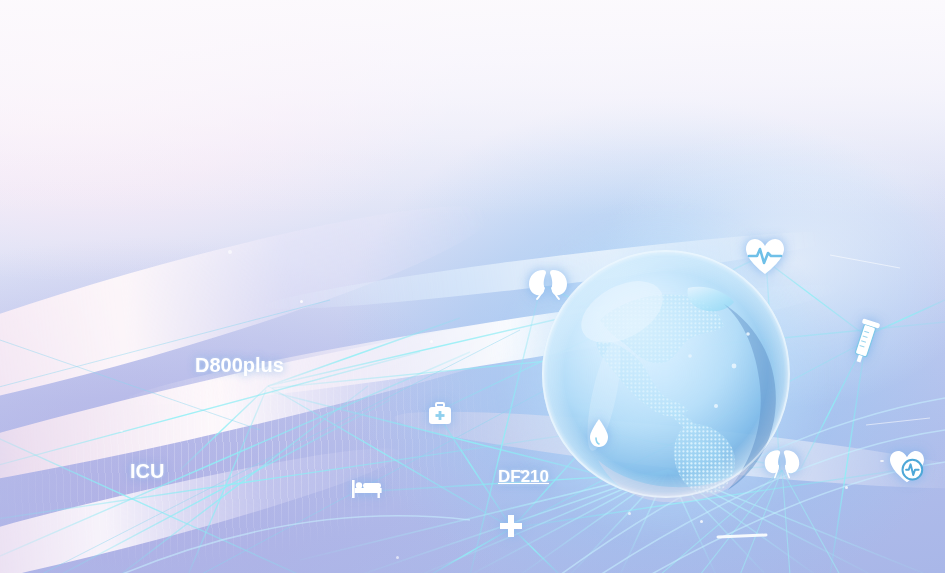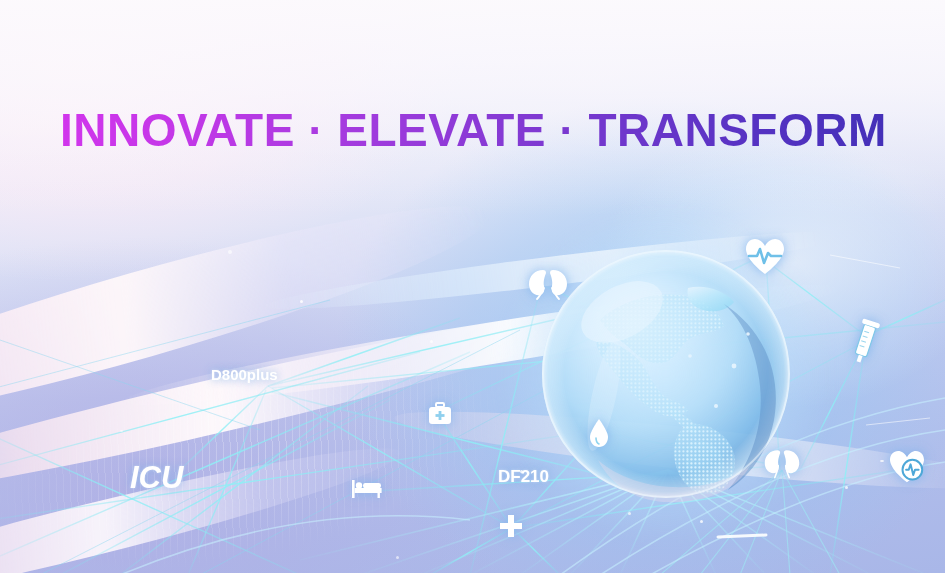--- a/index.html
+++ b/index.html
@@ -253,23 +253,23 @@
   }
 
   
   .node-label {
     position: absolute;
     color: #ffffff;
     font-weight: 700;
     white-space: nowrap;
     text-shadow: 0 0 9px rgba(120,170,230,0.85), 0 0 3px rgba(255,255,255,0.6);
   }
-  #label-d800plus { left: 195px; top: 366px; font-size: 15px; margin-left: 16px; }
-  #label-icu      { left: 130px; top: 460px; font-size: 31px; font-style: italic; }
-  #label-df210    { left: 498px; top: 467px; font-size: 17px; }
+  #label-d800plus { left: 195px; top: 354px; font-size: 20px; }
+  #label-icu      { left: 130px; top: 460px; font-size: 20px; }
+  #label-df210    { left: 498px; top: 467px; font-size: 17px; text-decoration: underline; }
 
   
   .med-icon {
     position: absolute;
     color: #ffffff;
     filter: drop-shadow(0 0 6px rgba(130,180,235,0.9));
   }
   .med-icon svg { display: block; }
 
   #icon-kidney-left   { left: 526px; top: 268px; }
@@ -458,21 +458,20 @@
 
       <g fill="#ffffff" opacity="0.9">
         <circle cx="196" cy="120" r="2.4"></circle>
         <circle cx="178" cy="160" r="2"></circle>
         <circle cx="210" cy="88" r="1.8"></circle>
         <circle cx="152" cy="110" r="1.8"></circle>
       </g>
     </svg>
   </div>
 
-  <div class="headline-en">INNOVATE · ELEVATE · TRANSFORM</div>
 
   <div id="label-d800plus" class="node-label">D800plus</div>
   <div id="label-icu" class="node-label">ICU</div>
   <div id="label-df210" class="node-label">DF210</div>
 
   <div id="icon-kidney-left" class="med-icon">
     <svg width="44" height="34" viewBox="0 0 44 34">
       <path d="M17 2 C9 2 3 8 3 16 C3 23 8 28 14 27 C18 26 19 22 18 18 C17 13 19 8 20 5 C20 3 19 2 17 2 Z" fill="#ffffff"></path>
       <path d="M27 2 C35 2 41 8 41 16 C41 23 36 28 30 27 C26 26 25 22 26 18 C27 13 25 8 24 5 C24 3 25 2 27 2 Z" fill="#ffffff"></path>
       <path d="M18 20 C16 24 14 28 11 31" stroke="#ffffff" stroke-width="1.8" fill="none" stroke-linecap="round"></path>

